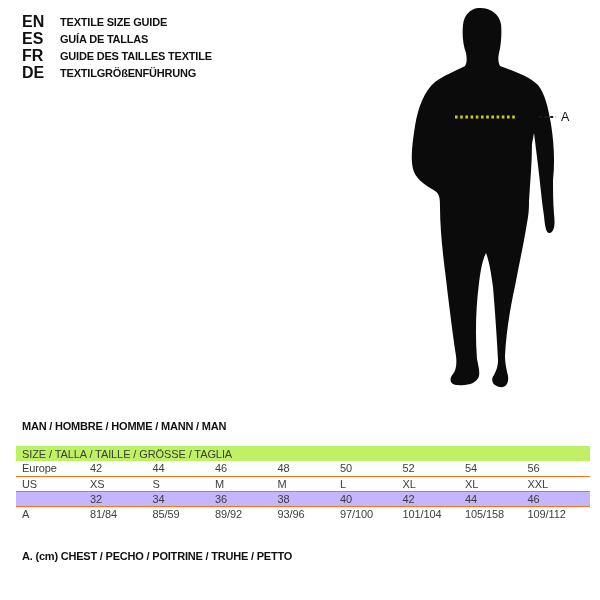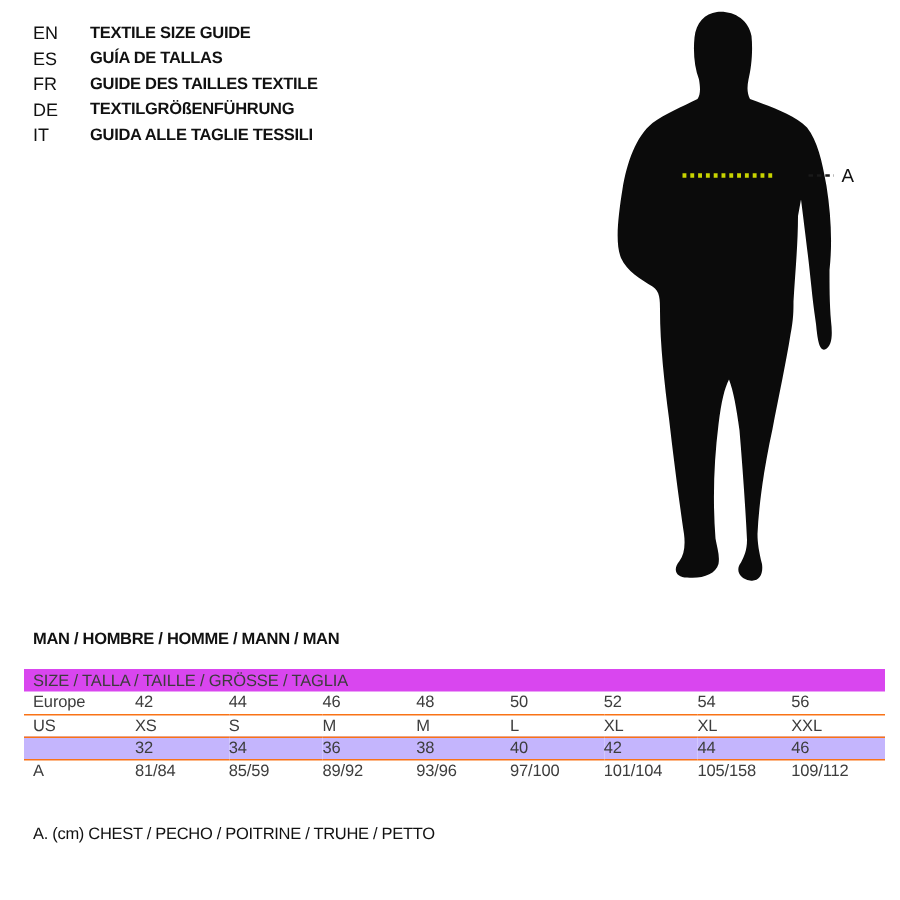--- a/index.html
+++ b/index.html
@@ -9,21 +9,21 @@
     font-family: "Liberation Sans", sans-serif;
     color: #111111;
     position: relative;
     overflow: hidden;
   }
   #canvas { position: absolute; inset: 0; width: 600px; height: 600px; }
 
   
   .lang-list { position: absolute; left: 22px; top: 13px; }
   .lang-row { display: flex; height: 17px; align-items: center; }
-  .lang-code { width: 38px; font-size: 12px; font-weight: 400; letter-spacing: 0; }
+  .lang-code { width: 38px; font-size: 16px; font-weight: 700; letter-spacing: 0; }
   .lang-text { font-size: 11px; font-weight: 600; letter-spacing: -0.2px; white-space: nowrap; }
 
   
   .categories { position: absolute; left: 22px; top: 105px; }
   .category-line { font-size: 11.5px; font-weight: 700; line-height: 17px; letter-spacing: -0.2px; white-space: nowrap; }
 
   
   .figure-wrap { position: absolute; left: 405px; top: 4px; width: 195px; height: 393px; }
   .figure-wrap svg { display: block; width: 100%; height: 100%; }
 
@@ -40,21 +40,21 @@
   table.size-table td {
     font-size: 11px; color: #3d3d3d; height: 15px; padding: 0;
     text-align: left; white-space: nowrap; letter-spacing: -0.1px;
   }
   table.size-table td.row-label { text-align: left; padding-left: 6px; }
   table.size-table tbody tr { border-top: 1px solid #f97316; }
   table.size-table tbody tr:first-child { border-top: none; }
   table.size-table col.c-label { width: 74px; }
 
   
-  .footnote { position: absolute; left: 22px; top: 550px; font-size: 11px; font-weight: 400; letter-spacing: -0.2px; }
+  .footnote { position: absolute; left: 22px; top: 550px; font-size: 11px; font-weight: 700; letter-spacing: -0.2px; }
 </style>
 </head>
 <body>
 
 <div id="canvas">
 
   <div class="lang-list">
     <div class="lang-row">
       <span class="lang-code">EN</span>
       <span class="lang-text">TEXTILE SIZE GUIDE</span>
@@ -68,24 +68,20 @@
     <div class="lang-row">
       <span class="lang-code">FR</span>
       <span class="lang-text">GUIDE DES TAILLES TEXTILE</span>
     </div>
 
     <div class="lang-row">
       <span class="lang-code">DE</span>
       <span class="lang-text">TEXTILGRÖßENFÜHRUNG</span>
     </div>
 
-    <div class="lang-row">
-      <span class="lang-code">IT</span>
-      <span class="lang-text">GUIDA ALLE TAGLIE TESSILI</span>
-    </div>
   </div>
 
   <div class="categories">
   </div>
 
   <div class="figure-wrap">
     <svg viewBox="0 0 195 393" xmlns="http://www.w3.org/2000/svg">
       <path id="man-path" fill="#0b0b0b" d="
         M 73 4
         C 65 5, 59 11, 58 21
@@ -143,21 +139,21 @@
           <col>
           <col>
           <col>
           <col>
           <col>
           <col>
           <col>
       </colgroup>
       <thead>
         <tr>
-          <th class="band" id="table-band" colspan="9" style="background: #d946ef;">SIZE / TALLA / TAILLE / GRÖSSE / TAGLIA</th>
+          <th class="band" id="table-band" colspan="9" style="background: #bef264;">SIZE / TALLA / TAILLE / GRÖSSE / TAGLIA</th>
         </tr>
       </thead>
       <tbody id="size-table-body">
           <tr>
       <td class="row-label">Europe</td>
     <td>42</td>
             <td>44</td>
             <td>46</td>
             <td>48</td>
             <td>50</td>

